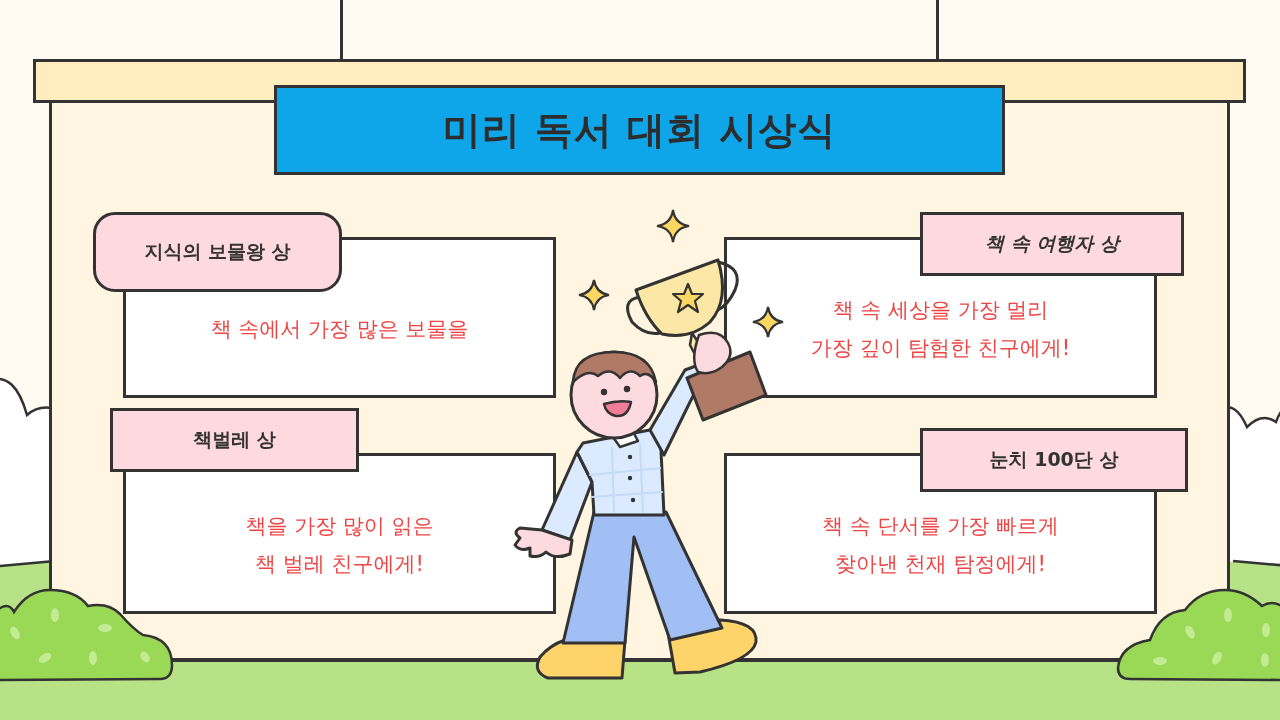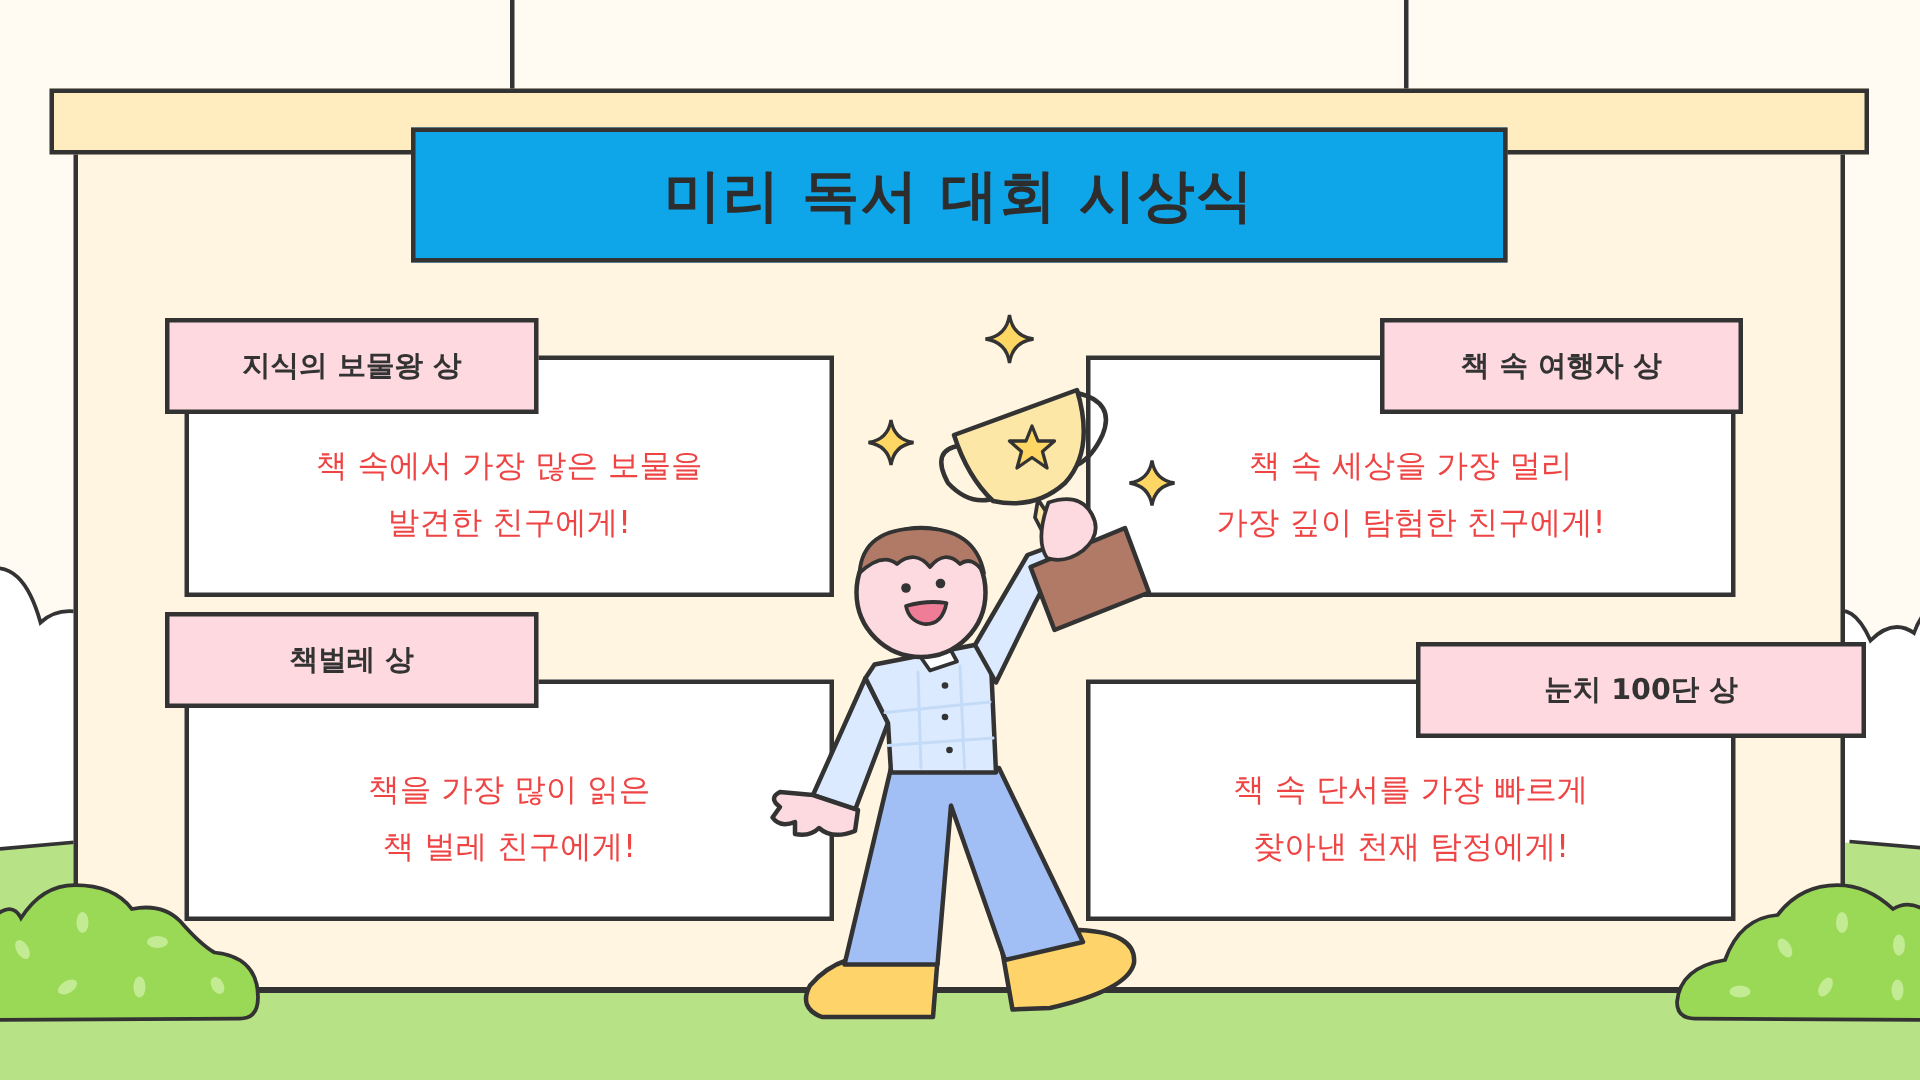--- a/index.html
+++ b/index.html
@@ -81,47 +81,46 @@
 
   <div class="abs title-sign">
     <span class="title-text">미리 독서 대회 시상식</span>
   </div>
 
   <div class="abs ground"></div>
   <div class="abs" style="left:0; top:659px; width:1280px; height:3px; background:#333;"></div>
 
   <div class="abs card-box" style="left:123px; top:237px; width:433px; height:161px;">
     <div class="card-line">책 속에서 가장 많은 보물을</div>
-    <div class="card-line">발견한 친구에게!</div>
-  </div>
-  <div class="abs card-label" style="left:110px; top:212px; width:249px; height:64px;">
+  </div>
+  <div class="abs card-label" style="left:93px; top:212px; width:249px; height:80px;border-radius:22px;">
     <span>지식의 보물왕 상</span>
   </div>
 
   <div class="abs card-box" style="left:724px; top:237px; width:433px; height:161px;">
     <div class="card-line">책 속 세상을 가장 멀리</div>
     <div class="card-line">가장 깊이 탐험한 친구에게!</div>
   </div>
-  <div class="abs card-label" style="left:920px; top:212px; width:242px; height:64px;">
+  <div class="abs card-label" style="left:920px; top:212px; width:264px; height:64px;font-style:italic;">
     <span>책 속 여행자 상</span>
   </div>
 
   <div class="abs card-box" style="left:123px; top:453px; width:433px; height:161px;">
     <div class="card-line">책을 가장 많이 읽은</div>
     <div class="card-line">책 벌레 친구에게!</div>
   </div>
   <div class="abs card-label" style="left:110px; top:408px; width:249px; height:64px;">
     <span>책벌레 상</span>
   </div>
 
   <div class="abs card-box" style="left:724px; top:453px; width:433px; height:161px;">
     <div class="card-line">책 속 단서를 가장 빠르게</div>
     <div class="card-line">찾아낸 천재 탐정에게!</div>
   </div>
-  <div class="abs card-label" style="left:944px; top:428px; width:300px; height:64px;">
+  <div class="abs card-label" style="left:920px; top:428px; width:268px; height:64px;">
     <span>눈치 100단 상</span>
   </div>
 
   <svg width="1280" height="720">
 
     <g>
       <path d="M -5 680 L -5 612 Q 8 600 14 612 Q 28 590 50 590 Q 76 590 88 606 Q 108 602 120 614 Q 134 630 143 635 Q 172 638 172 665 Q 172 679 160 679 Z" fill="#9ad956" stroke="#333" stroke-width="2.5"></path>
       <ellipse cx="55" cy="615" rx="4" ry="7" fill="#c3eb94"></ellipse>
       <ellipse cx="105" cy="628" rx="7" ry="4" fill="#c3eb94"></ellipse>
       <ellipse cx="15" cy="633" rx="4" ry="7" fill="#c3eb94" transform="rotate(-30 15 633)"></ellipse>

